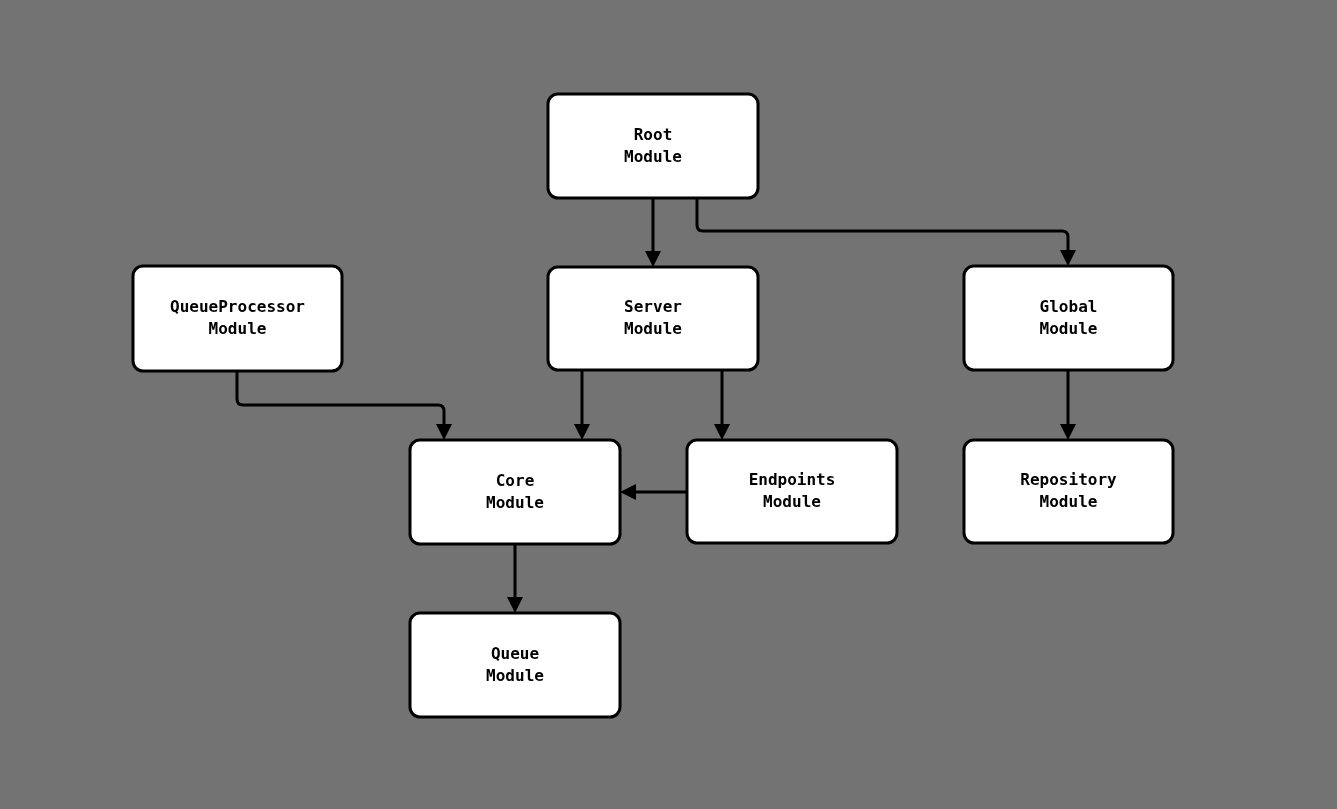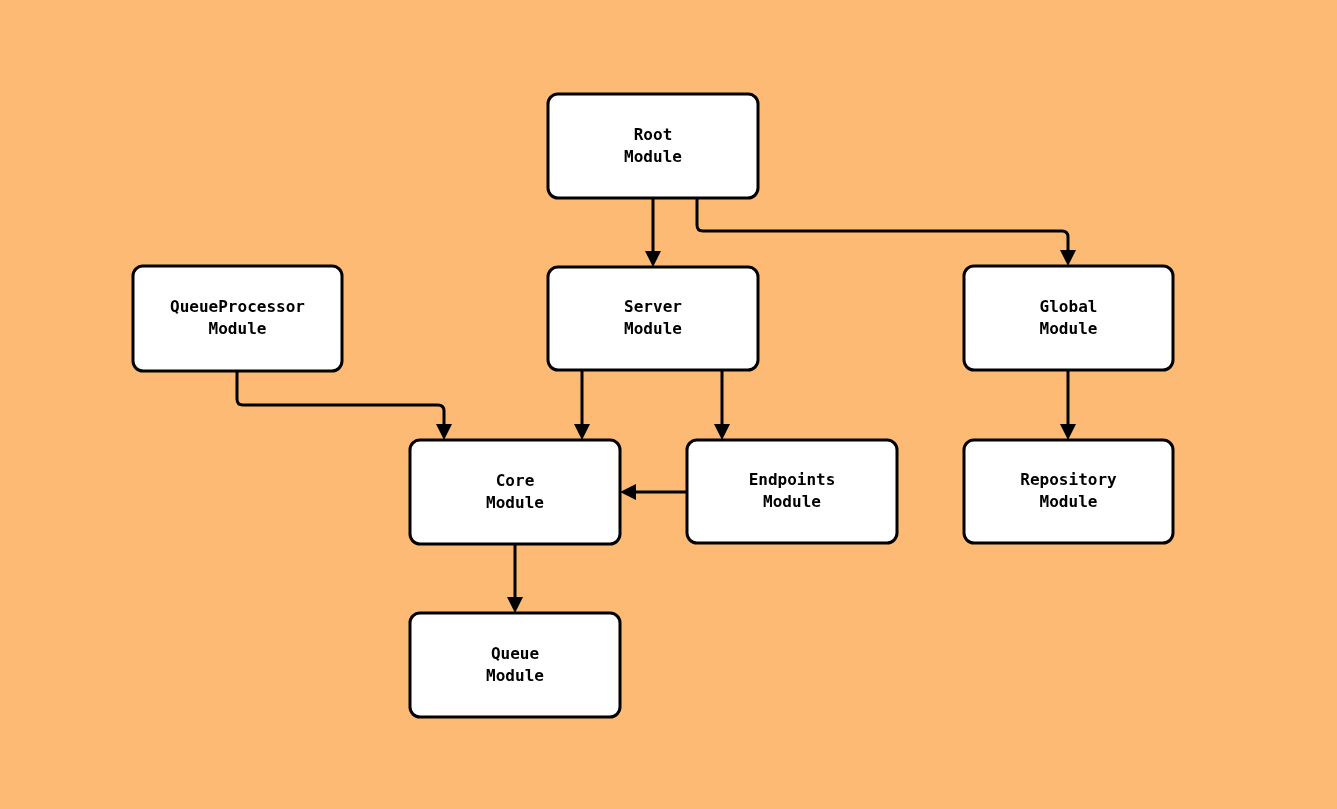--- a/index.html
+++ b/index.html
@@ -46,21 +46,21 @@
     stroke-linejoin: round;
   }
   .edge-arrow {
     fill: #000000;
     stroke: none;
   }
 </style>
 </head>
 <body style="background: rgb(255, 255, 255);">
 
-<div id="diagram-root" style="background: #fdba74;">
+<div id="diagram-root" style="background: #737373;">
   <svg id="diagram-canvas" viewBox="0 0 1337 809" xmlns="http://www.w3.org/2000/svg">
     <g id="edges-layer">
         <g>
           <path class="edge-path" d="M 653 198 L 653 252" stroke="#000000" stroke-width="3"></path>
           <path class="edge-arrow" d="M 653 267 L 645 251 L 661 251 Z" fill="#000000"></path>
         </g>
         <g>
           <path class="edge-path" d="M 697 198 L 697 225 Q 697 231 703 231 L 1062 231 Q 1068 231 1068 237 L 1068 251" stroke="#000000" stroke-width="3"></path>
           <path class="edge-arrow" d="M 1068 266 L 1060 250 L 1076 250 Z" fill="#000000"></path>
         </g>

